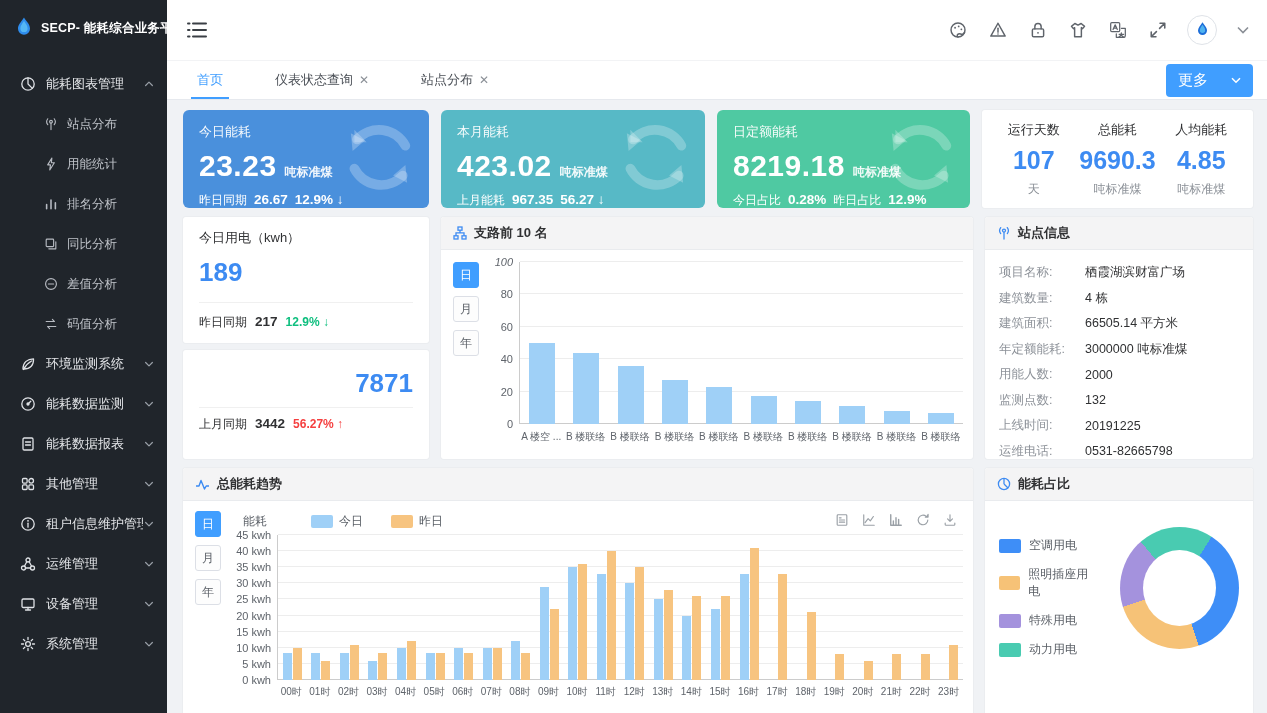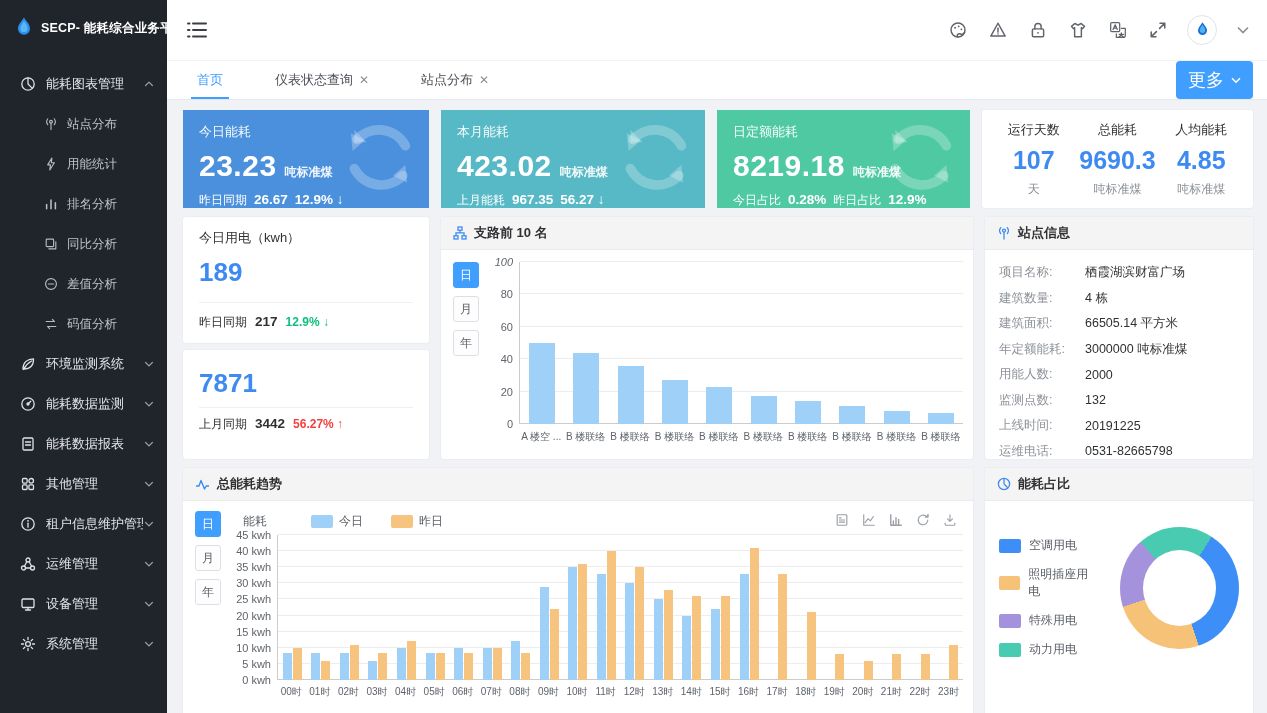--- a/index.html
+++ b/index.html
@@ -26,28 +26,28 @@
   .alert-pill { display:flex; align-items:center; gap:8px; background:#fdecec; color:#f05b5b; font-size:13px; border-radius:16px; padding:7px 16px; cursor:pointer; }
   .hicon { color:#5f646b; display:flex; cursor:pointer; }
   .avatar { width:30px; height:30px; border-radius:50%; background:#fff; border:1px solid #dfe3e8; display:flex; align-items:center; justify-content:center; cursor:pointer; }
   .avatar-caret { color:#8a8f96; cursor:pointer; display:flex; }
 
   .tabbar { height:40px; background:#fff; border-top:1px solid #f2f3f5; border-bottom:1px solid #e6e9ee; display:flex; align-items:stretch; padding:0 14px 0 24px; }
   .tab { display:flex; align-items:center; gap:6px; font-size:13px; color:#4a4f56; padding:0 6px; margin-right:40px; cursor:pointer; position:relative; }
   .tab.active { color:#409eff; }
   .tab.active::after { content:""; position:absolute; left:0; right:0; bottom:0; height:2px; background:#409eff; }
   .tab .x { font-size:12px; color:#8b9097; }
-  .more-btn { margin-left:auto; align-self:center; background:#409eff; color:#fff; font-size:18px; border:none; border-radius:4px; padding:7px 12px; display:flex; align-items:center; gap:7px; cursor:pointer; }
+  .more-btn { margin-left:auto; align-self:center; background:#409eff; color:#fff; font-size:15px; border:none; border-radius:4px; padding:7px 12px; display:flex; align-items:center; gap:23px; cursor:pointer; }
 
   .content { flex:1; padding:10px 14px 0 16px; overflow:hidden; }
   .row1 { display:grid; grid-template-columns:246px 264px 253px 1fr; gap:12px; height:98px; }
   .row2 { display:grid; grid-template-columns:246px 1fr 268px; gap:12px; height:242px; margin-top:9px; }
   .row3 { display:grid; grid-template-columns:1fr 268px; gap:12px; margin-top:9px; height:253px; }
 
-  .kpi { border-radius:0; color:#fff; padding:13px 16px; position:relative; overflow:hidden; cursor:default; }
+  .kpi { border-radius:6px; color:#fff; padding:13px 16px; position:relative; overflow:hidden; cursor:default; }
   .kpi-title { font-size:13px; opacity:.95; }
   .kpi-value-row { margin-top:8px; display:flex; align-items:baseline; gap:8px; }
   .kpi-value { font-size:30px; font-weight:bold; letter-spacing:.5px; }
   .kpi-unit { font-size:12px; font-weight:bold; opacity:.92; }
   .kpi-sub { margin-top:9px; font-size:12px; display:flex; gap:7px; align-items:baseline; white-space:nowrap; }
   .kpi-sub b { font-size:13.5px; }
   .kpi-wm { position:absolute; right:6px; top:4px; opacity:.9; }
 
   .panel { background:#fff; border-radius:3px; overflow:hidden; box-shadow:0 0 0 1px #ebedf0; display:flex; flex-direction:column; }
   .panel-head { height:33px; background:#f4f4f5; border-bottom:1px solid #e9ebee; display:flex; align-items:center; gap:7px; padding:0 12px; font-size:13px; color:#303133; font-weight:bold; flex:none; }
@@ -498,21 +498,21 @@
             <div class="stat-title">今日用电（kwh）</div>
             <div class="stat-value">189</div>
             <div class="stat-div"></div>
             <div class="stat-sub">
               <span>昨日同期</span>
               <b>217</b>
               <span class="pct-down">12.9% ↓</span>
             </div>
           </div>
           <div class="stat-white" style="height:109px;">
-            <div class="stat-value" style="margin-top:6px;">7871</div>
+            <div class="stat-value" style="margin-top:6px;text-align:right;">7871</div>
             <div class="stat-div" style="margin-top:8px;"></div>
             <div class="stat-sub" style="margin-top:8px;">
               <span>上月同期</span>
               <b>3442</b>
               <span class="pct-up">56.27% ↑</span>
             </div>
           </div>
         </div>
 
         <div class="panel">

